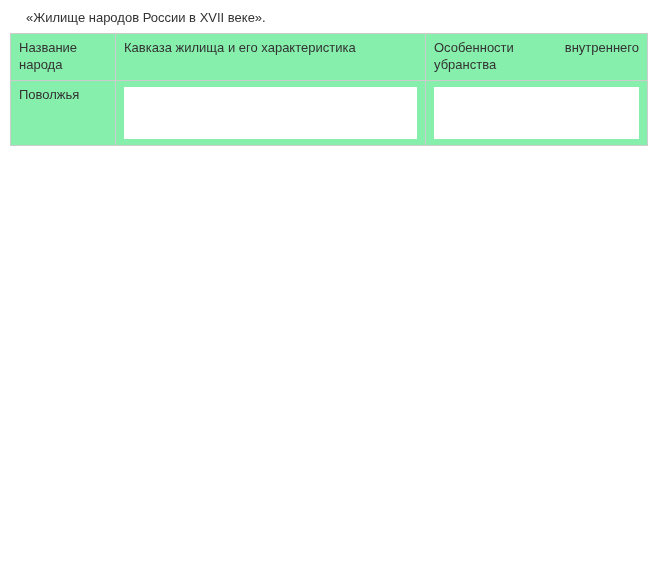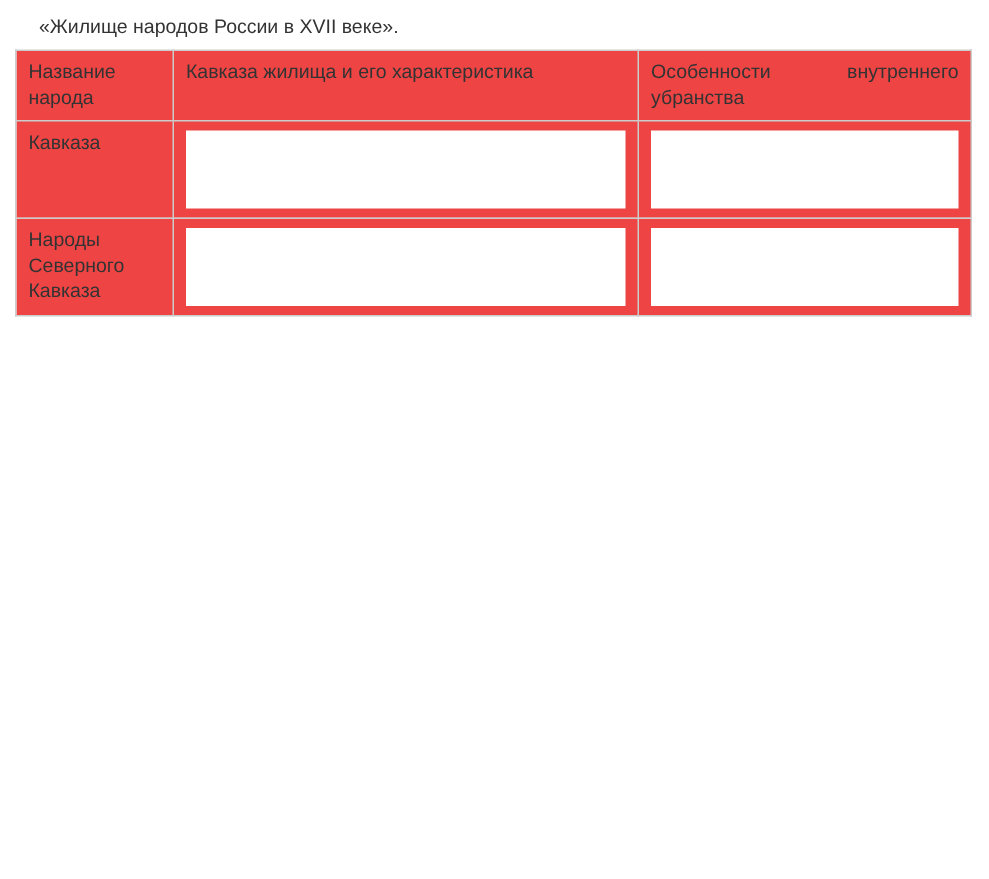--- a/index.html
+++ b/index.html
@@ -19,21 +19,21 @@
   }
   table {
     border-collapse: collapse;
     width: 637px;
     table-layout: fixed;
   }
   td {
     border: 1px solid #ccc;
     padding: 6px 8px;
     vertical-align: top;
-    background: #ef4444;
+    background: #86efac;
   }
   col.c1 { width: 105px; }
   col.c2 { width: 310px; }
   col.c3 { width: 222px; }
   .hdr {
     line-height: 1.3;
   }
   .hdr-justify {
     text-align: justify;
     text-align-last: justify;
@@ -72,35 +72,26 @@
     <td class="hdr">
       <div class="hdr-justify">
         <span>Особенности</span>
         <span>внутреннего</span>
       </div>
       <div>убранства</div>
     </td>
   </tr>
 
   <tr>
-    <td class="row-name h-name-short">Кавказа</td>
+    <td class="row-name h-name-short">Поволжья</td>
     <td>
       <div class="input-box h-short"></div>
     </td>
     <td>
       <div class="input-box h-short"></div>
     </td>
   </tr>
 
 
 
-  <tr>
-    <td class="row-name h-name-med">Народы Северного Кавказа</td>
-    <td>
-      <div class="input-box h-short"></div>
-    </td>
-    <td>
-      <div class="input-box h-short"></div>
-    </td>
-  </tr>
 
 </tbody>
   </table>
 
 </body></html>

